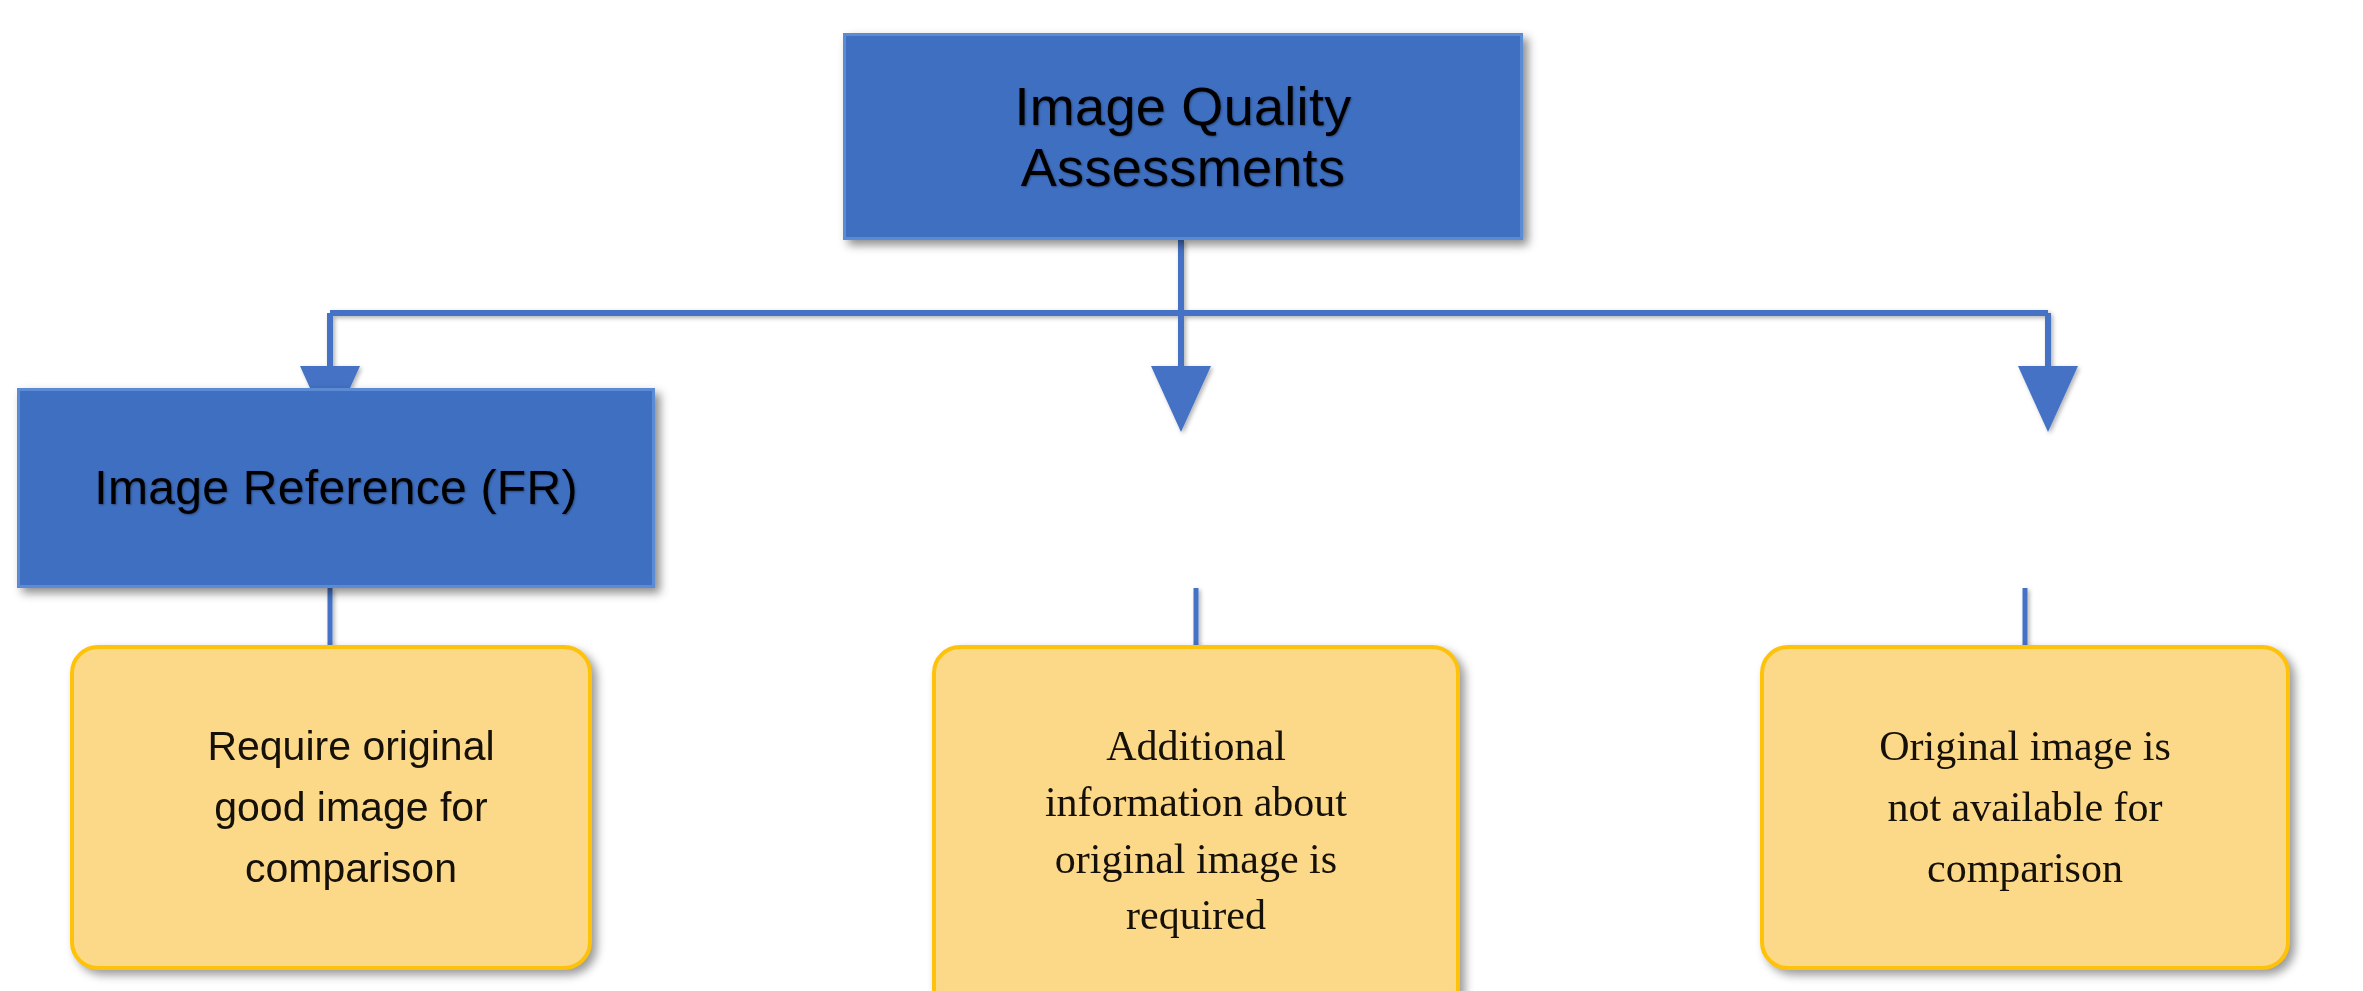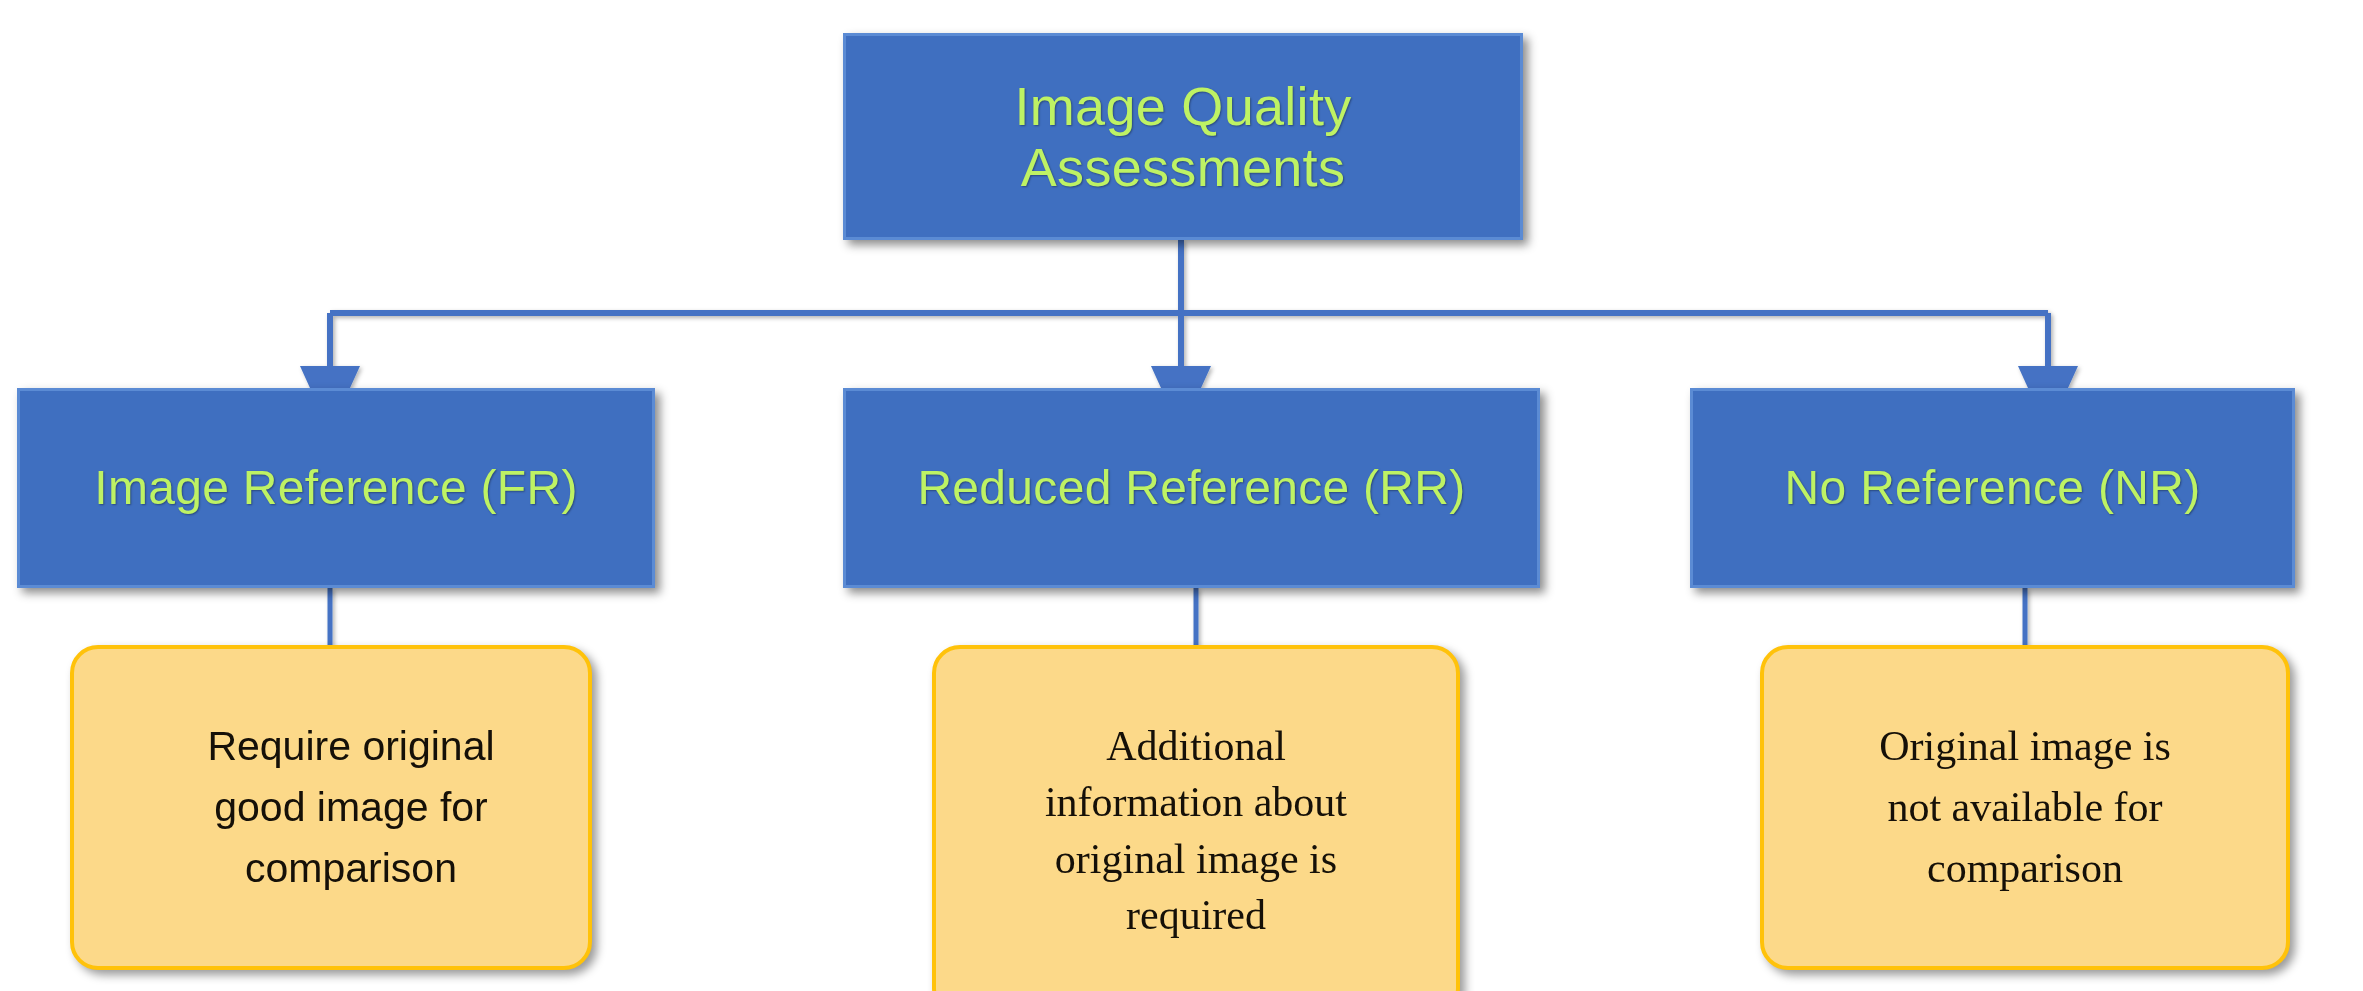--- a/index.html
+++ b/index.html
@@ -22,21 +22,21 @@
     box-sizing: border-box;
     background: #3f6fc0;
     border: 3px solid #5b8bd4;
     box-shadow: 5px 5px 9px rgba(0,0,0,0.45);
     display: flex;
     align-items: center;
     justify-content: center;
     text-align: center;
   }
   .blue-box .blue-label {
-    color: #bef264;
+    color: #000000;
     font-family: "Liberation Sans", sans-serif;
     font-weight: 400;
     line-height: 1.12;
     letter-spacing: 0.3px;
     text-shadow: 1px 1px 2px rgba(0,0,0,0.35);
     white-space: pre-line;
     padding: 0 10px;
   }
 
   #box-root      { left: 843px; top: 33px;  width: 680px; height: 207px; }
@@ -134,27 +134,21 @@
 
   <div class="blue-box" id="box-root">
     <span class="blue-label">Image Quality
 Assessments</span>
   </div>
 
   <div class="blue-box" id="box-fr">
     <span class="blue-label">Image Reference (FR)</span>
   </div>
 
-  <div class="blue-box" id="box-rr">
-    <span class="blue-label">Reduced Reference (RR)</span>
-  </div>
 
-  <div class="blue-box" id="box-nr">
-    <span class="blue-label">No Reference (NR)</span>
-  </div>
 
   <div class="orange-box" id="box-fr-desc">
     <span class="orange-label">Require original
 good image for
 comparison</span>
   </div>
 
   <div class="orange-box" id="box-rr-desc">
     <span class="orange-label">Additional
 information about

